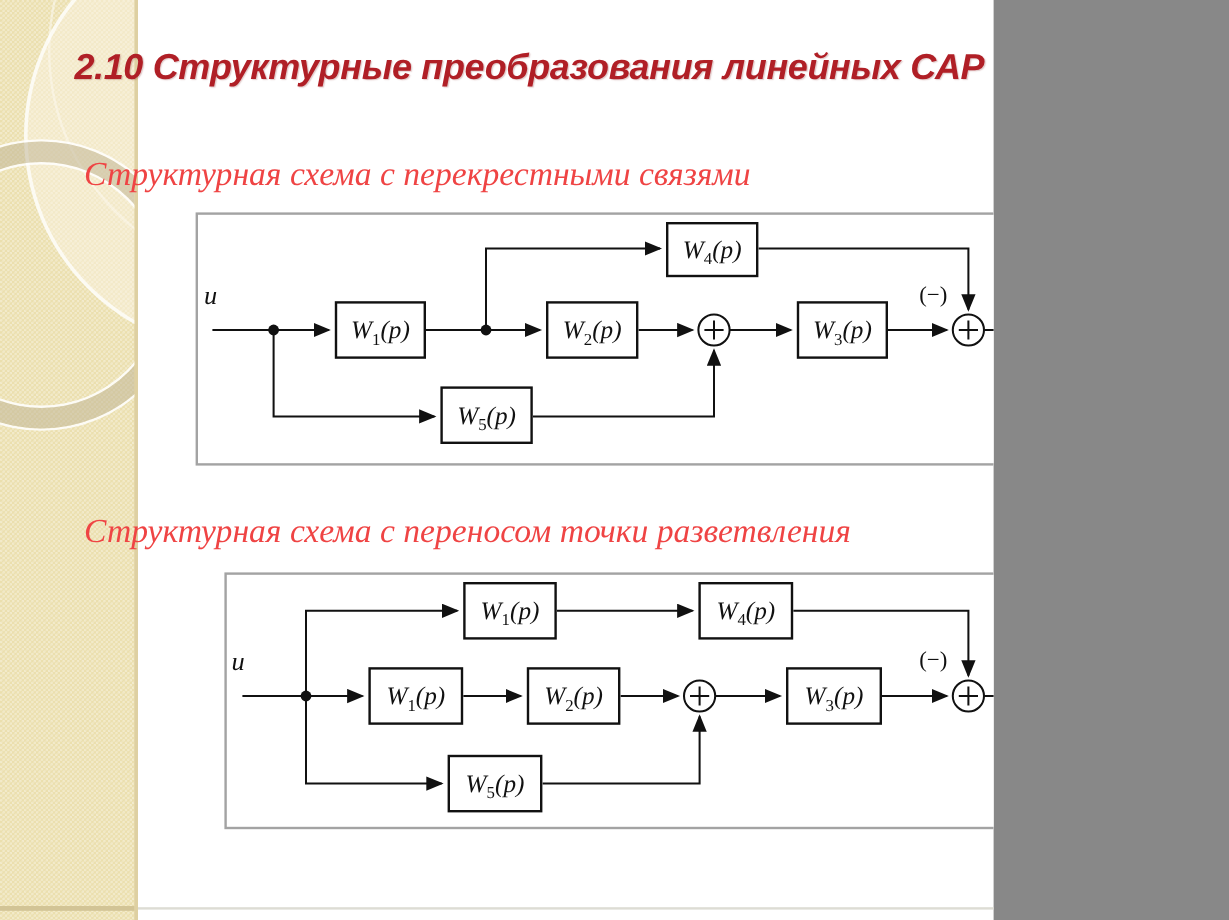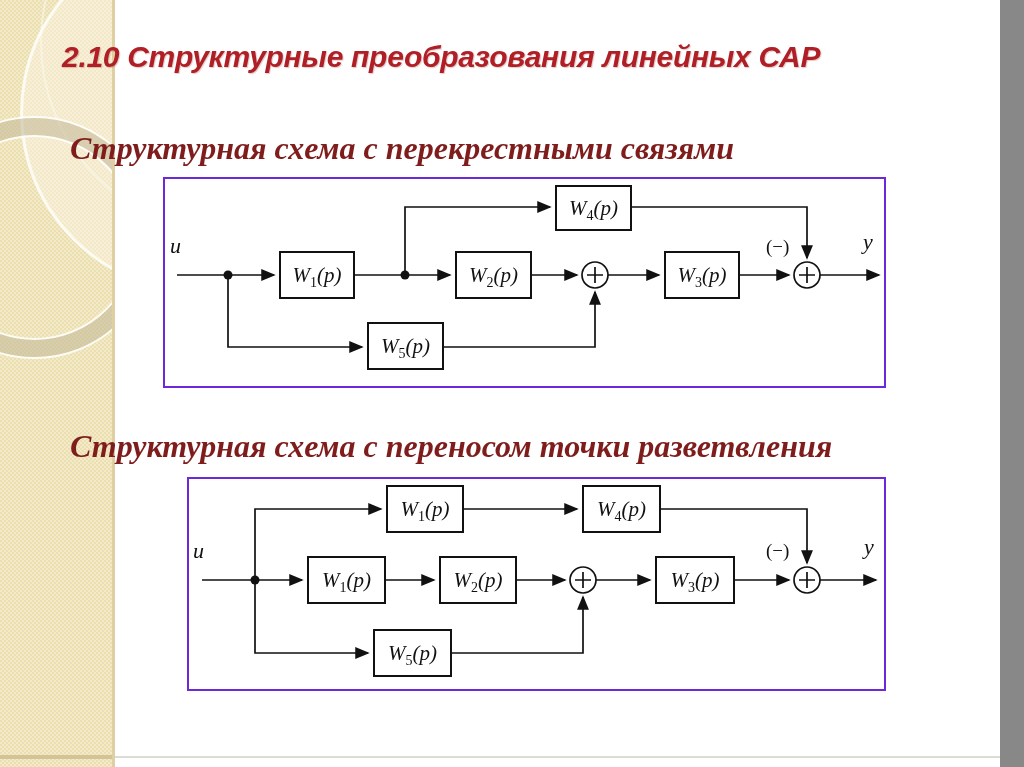--- a/index.html
+++ b/index.html
@@ -1,17 +1,17 @@
 <!DOCTYPE html>
 <html><head>
 <meta charset="utf-8">
 <style>
   html,body{margin:0;padding:0;background:#888;}
   .slide{
-    position:relative;width:1000px;height:767px;background:#ffffff;
+    position:relative;width:828px;height:767px;background:#ffffff;
     overflow:hidden;font-family:"Liberation Sans",sans-serif;
   }
   
   .stripe{
     position:absolute;left:0;top:0;width:112px;height:767px;z-index:2;
     background-color:#ebdfae;
     background-image:
       linear-gradient(45deg, rgba(255,255,255,.35) 25%, transparent 25%, transparent 75%, rgba(255,255,255,.35) 75%),
       linear-gradient(45deg, rgba(255,255,255,.35) 25%, transparent 25%, transparent 75%, rgba(255,255,255,.35) 75%);
     background-size:4px 4px;background-position:0 0,2px 2px;
@@ -39,28 +39,28 @@
   
   .title{
     position:absolute;left:62px;top:40px;z-index:4;width:900px;
     font-family:"Liberation Sans",sans-serif;font-weight:bold;font-style:italic;
     font-size:30px;color:#b01f26;letter-spacing:-.3px;
     text-shadow:1px 1px 1px rgba(130,40,40,.25);
     white-space:nowrap;
   }
   .caption{
     position:absolute;z-index:4;
-    font-family:"Liberation Serif","DejaVu Serif",serif;font-weight:bold;font-style:italic;
-    font-size:32px;color:#7f1d1d;white-space:nowrap;
+    font-family:"Liberation Serif","DejaVu Serif",serif;font-weight:normal;font-style:italic;
+    font-size:28px;color:#ef4444;white-space:nowrap;
   }
   .caption1{left:70px;top:130px;}
   .caption2{left:70px;top:428px;}
   
   .diagram{
-    position:absolute;background:#fff;border:2px solid #6d28d9;box-sizing:border-box;z-index:4;
+    position:absolute;background:#fff;border:2px solid #a3a3a3;box-sizing:border-box;z-index:4;
   }
   .d1{left:163px;top:177px;width:723px;height:211px;}
   .d2{left:187px;top:477px;width:699px;height:214px;}
   .diagram svg{position:absolute;left:0;top:0;}
   .blk{
     position:absolute;background:#fff;border:2px solid #111;box-sizing:border-box;
     display:flex;align-items:center;justify-content:center;
   }
   .bl{
     font-family:"Liberation Serif","DejaVu Serif",serif;font-style:italic;font-size:21px;color:#111;

